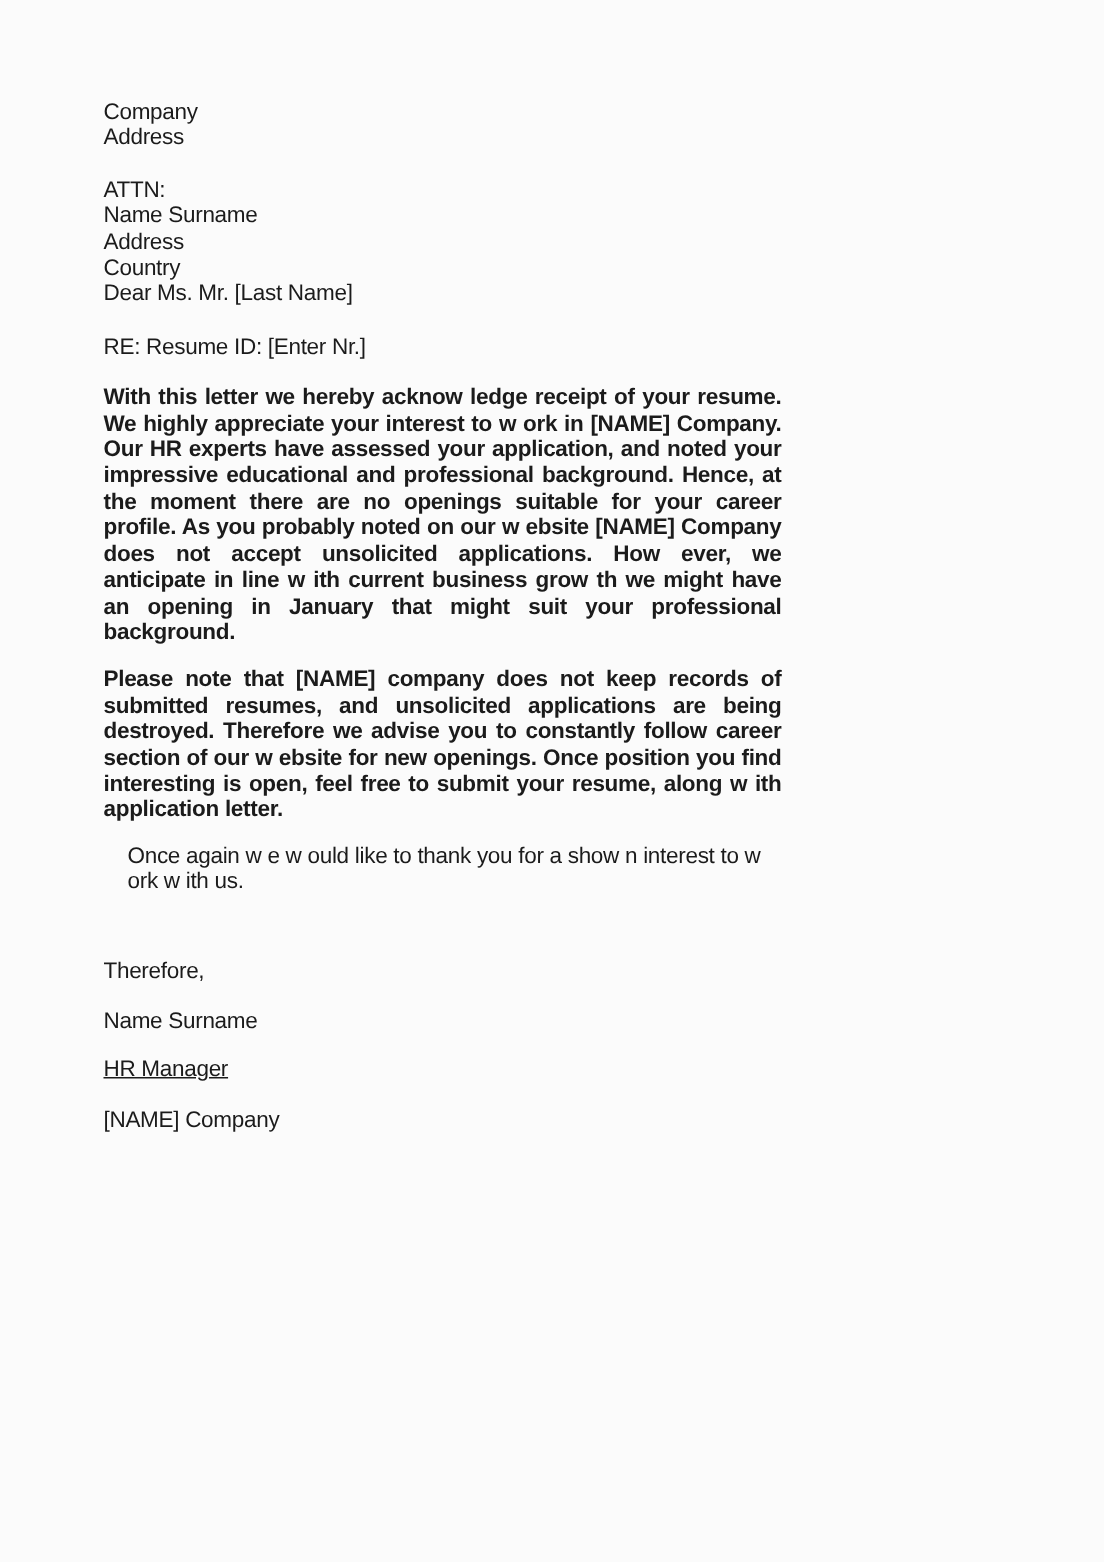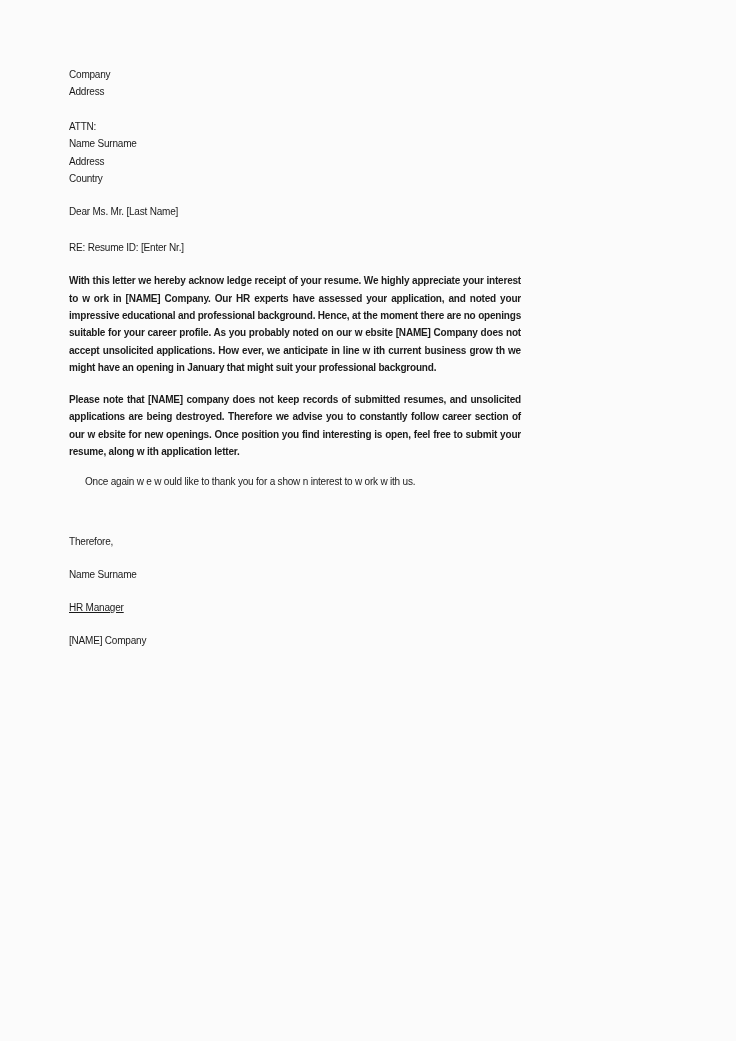--- a/index.html
+++ b/index.html
@@ -20,31 +20,31 @@
     width: 736px;
     height: 1041px;
     background: #fbfbfb;
   }
   .letter {
     position: absolute;
     left: 69px;
     top: 66px;
     width: 452px;
     font-family: "Liberation Sans", sans-serif;
-    font-size: 10px;
+    font-size: 15px;
     letter-spacing: -0.2px;
     line-height: 17.4px;
     color: #1b1b1b;
     -webkit-font-smoothing: antialiased;
   }
   .block { margin: 0; padding: 0; }
   .line { margin: 0; padding: 0; white-space: pre; }
 
   .sender-block      { margin-bottom: 17px; }
-  .recipient-block   { margin-bottom: 16px; }
+  .recipient-block   { }
   .date-line         { margin-bottom: 17px; }
   .subject-line      { margin-bottom: 16px; }
   .salutation        { margin-bottom: 18px; }
 
   .para {
     text-align: justify;
     margin: 0 0 14px 0;
     font-weight: bold;
   }
   .para:last-of-type { margin-bottom: 0; }

